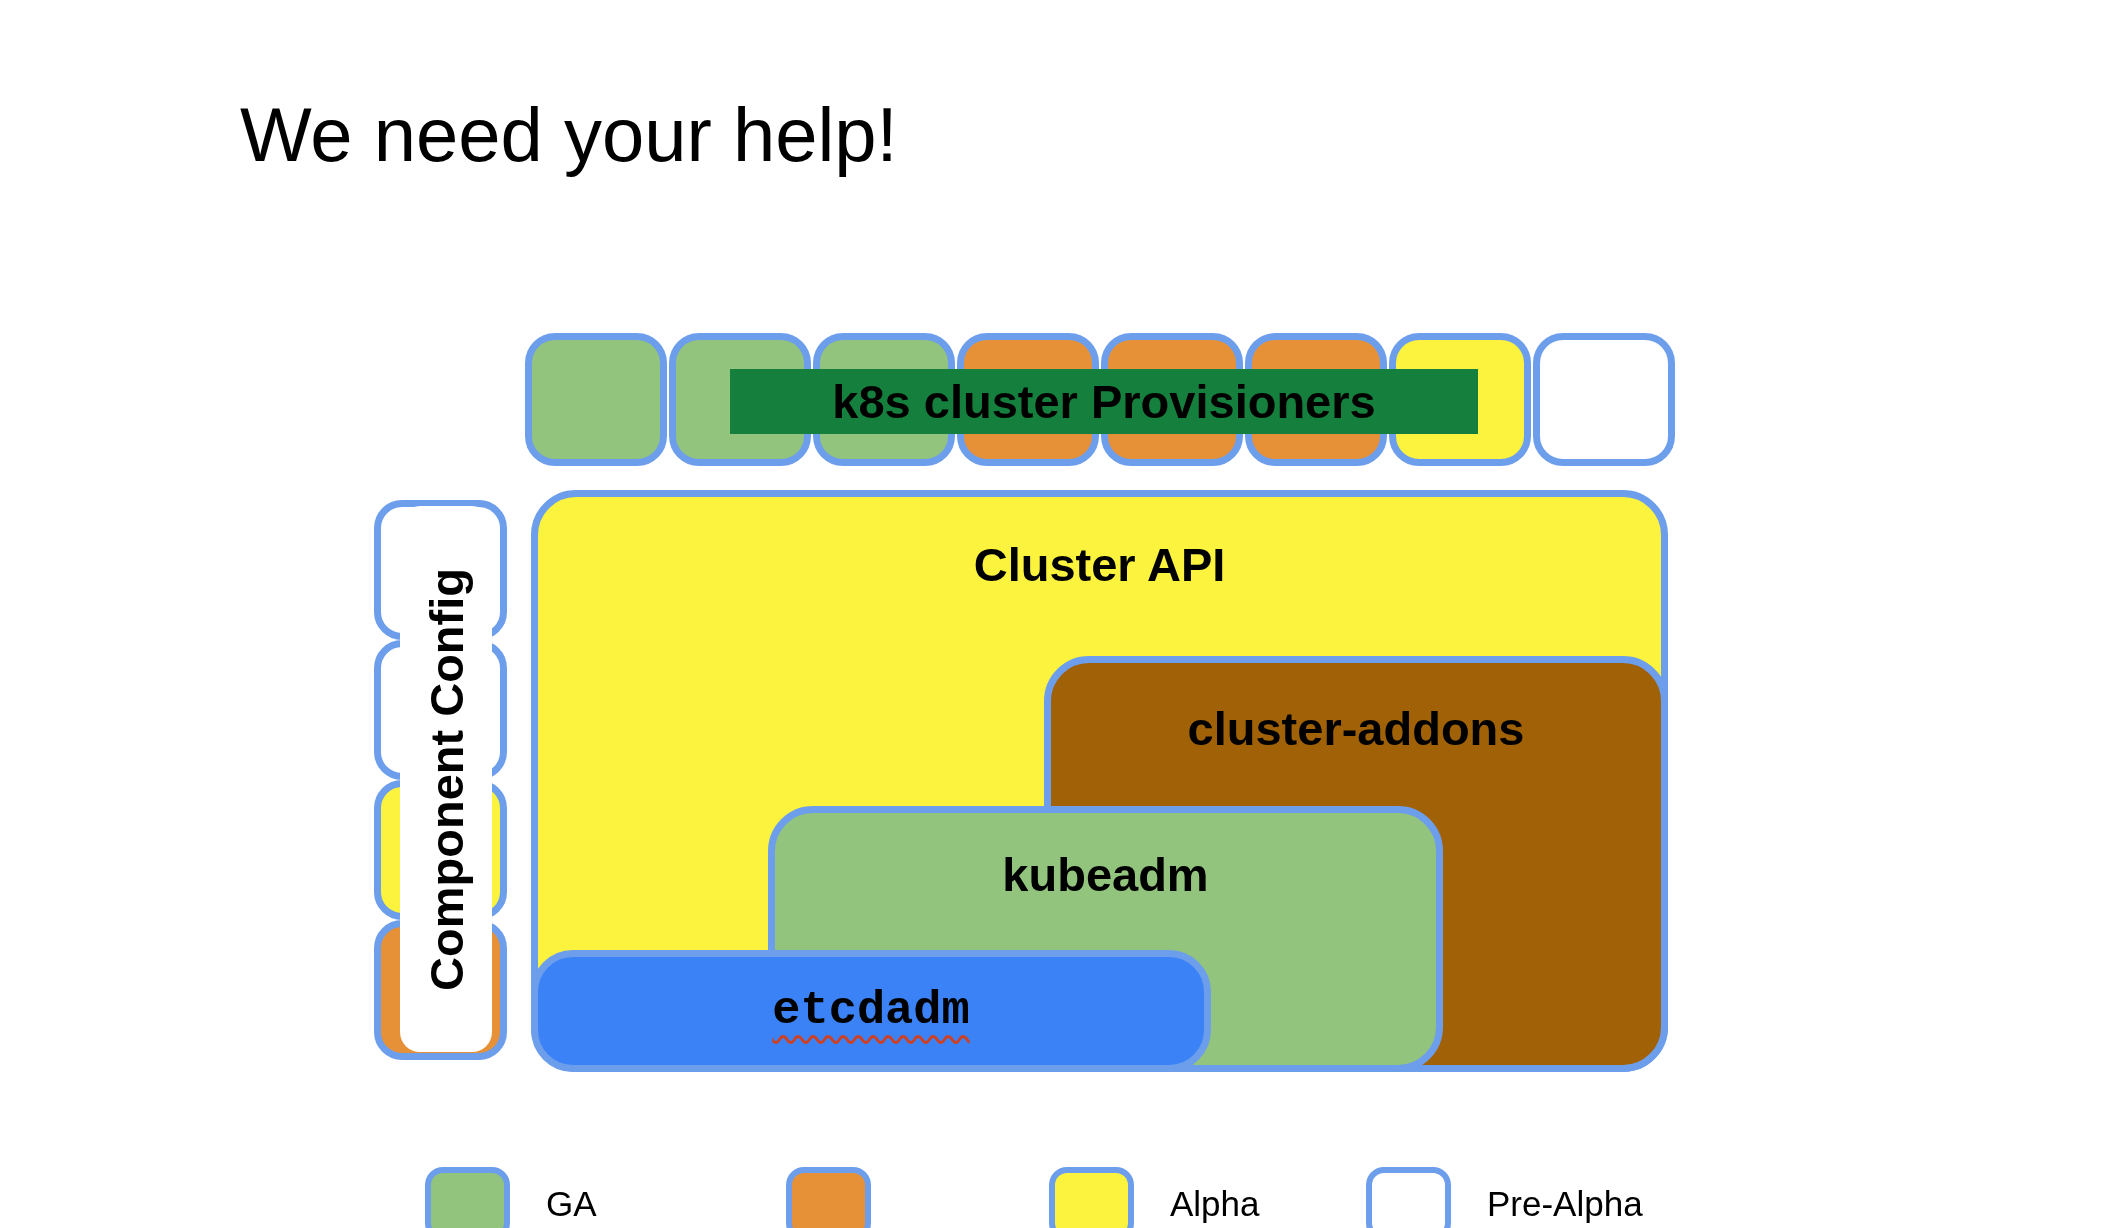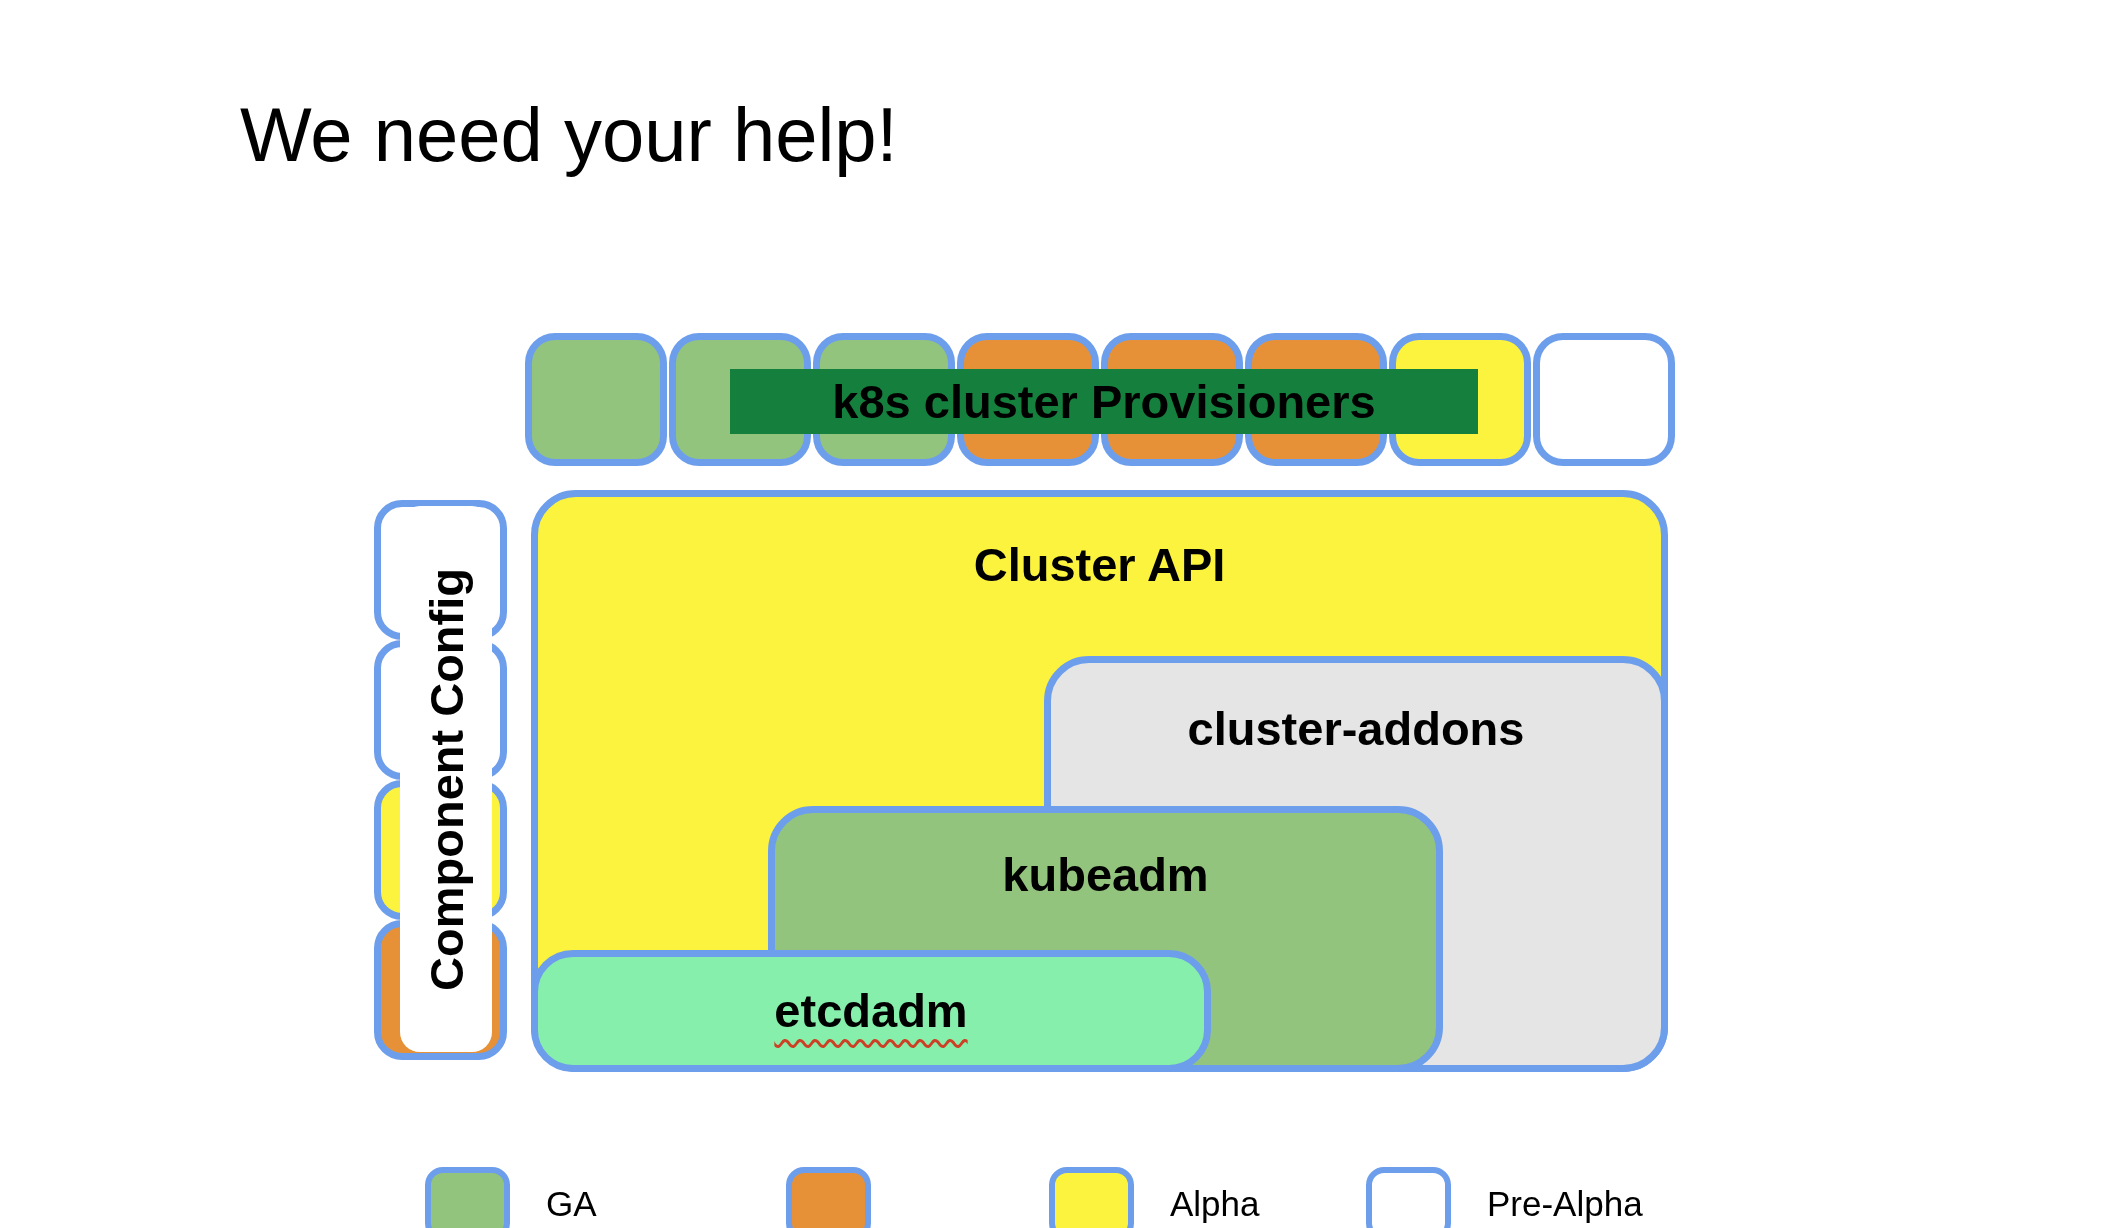--- a/index.html
+++ b/index.html
@@ -134,27 +134,27 @@
       <div class="ccsq" style="background: rgb(251, 243, 62);"></div>
       <div class="ccsq" style="background: rgb(230, 145, 56);"></div>
     </div>
   <div class="cc-strip">
     <span>Component Config</span>
   </div>
 
   <div class="box cluster-api" style="background: rgb(251, 243, 62);">
     <div class="box-label">Cluster API</div>
   </div>
-  <div class="box cluster-addons" style="background: #e5e5e5;">
+  <div class="box cluster-addons" style="background: #a16207;">
     <div class="box-label">cluster-addons</div>
   </div>
   <div class="box kubeadm" style="background: rgb(147, 196, 125);">
     <div class="box-label">kubeadm</div>
   </div>
-  <div class="box etcdadm" style="background: #86efac;">
+  <div class="box etcdadm" style="background: #3b82f6; font-family: Liberation Mono, monospace;">
     <div class="box-label"><span class="misspelled">etcdadm</span></div>
   </div>
 
   <div class="legend">
       <div class="legend-item">
         <div class="chip" style="background: rgb(147, 196, 125);"></div>
         <span class="legend-label">GA</span>
       </div>
       <div class="legend-item">
         <div class="chip" style="background: rgb(230, 145, 56);"></div>

